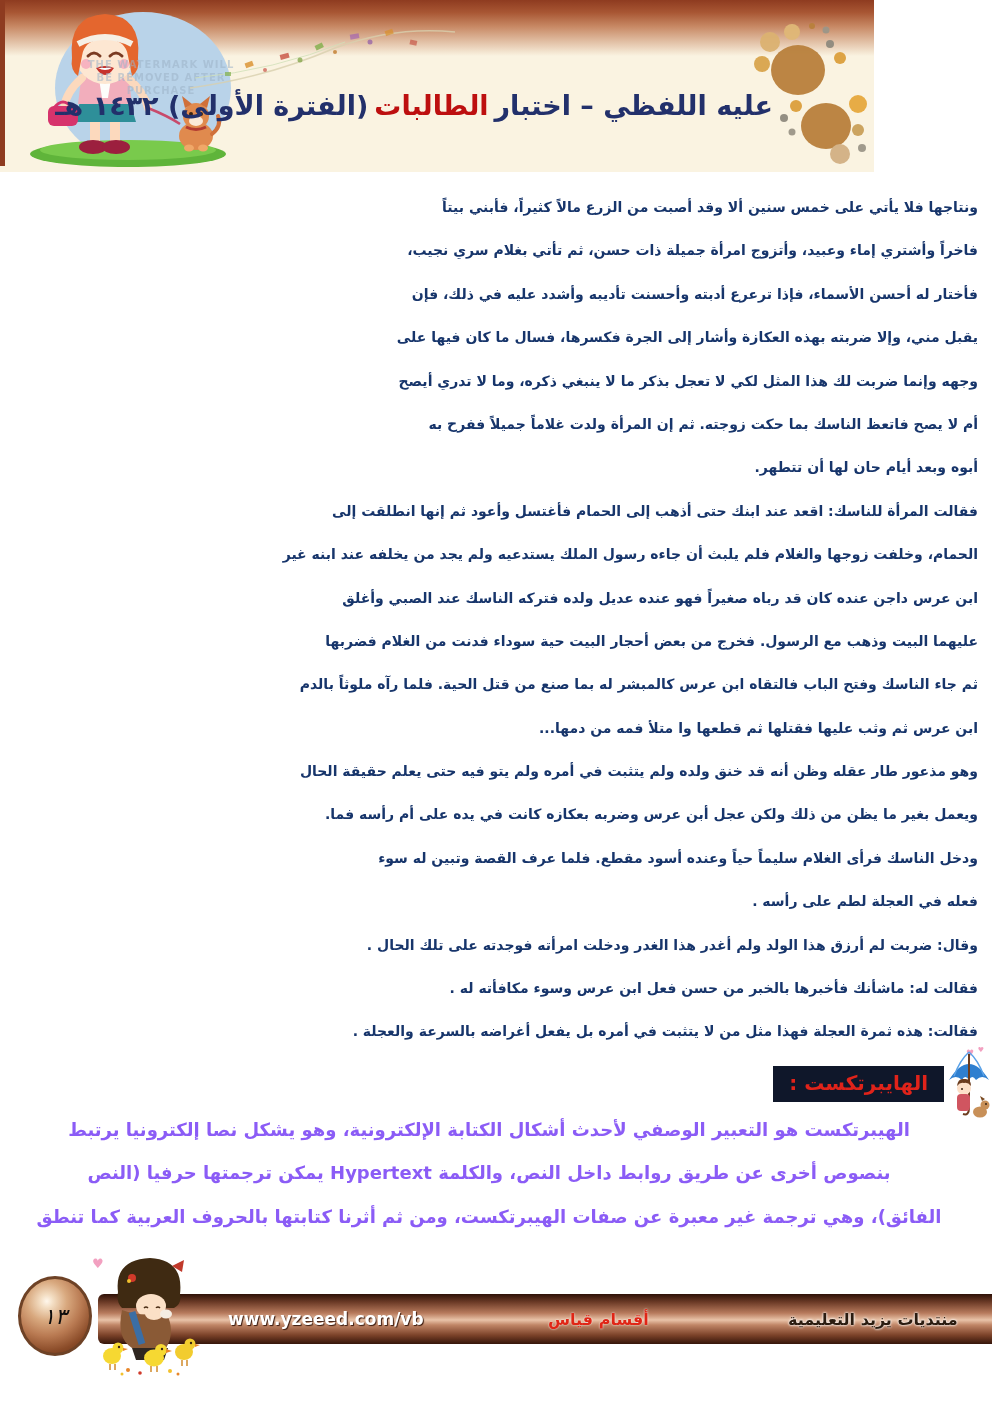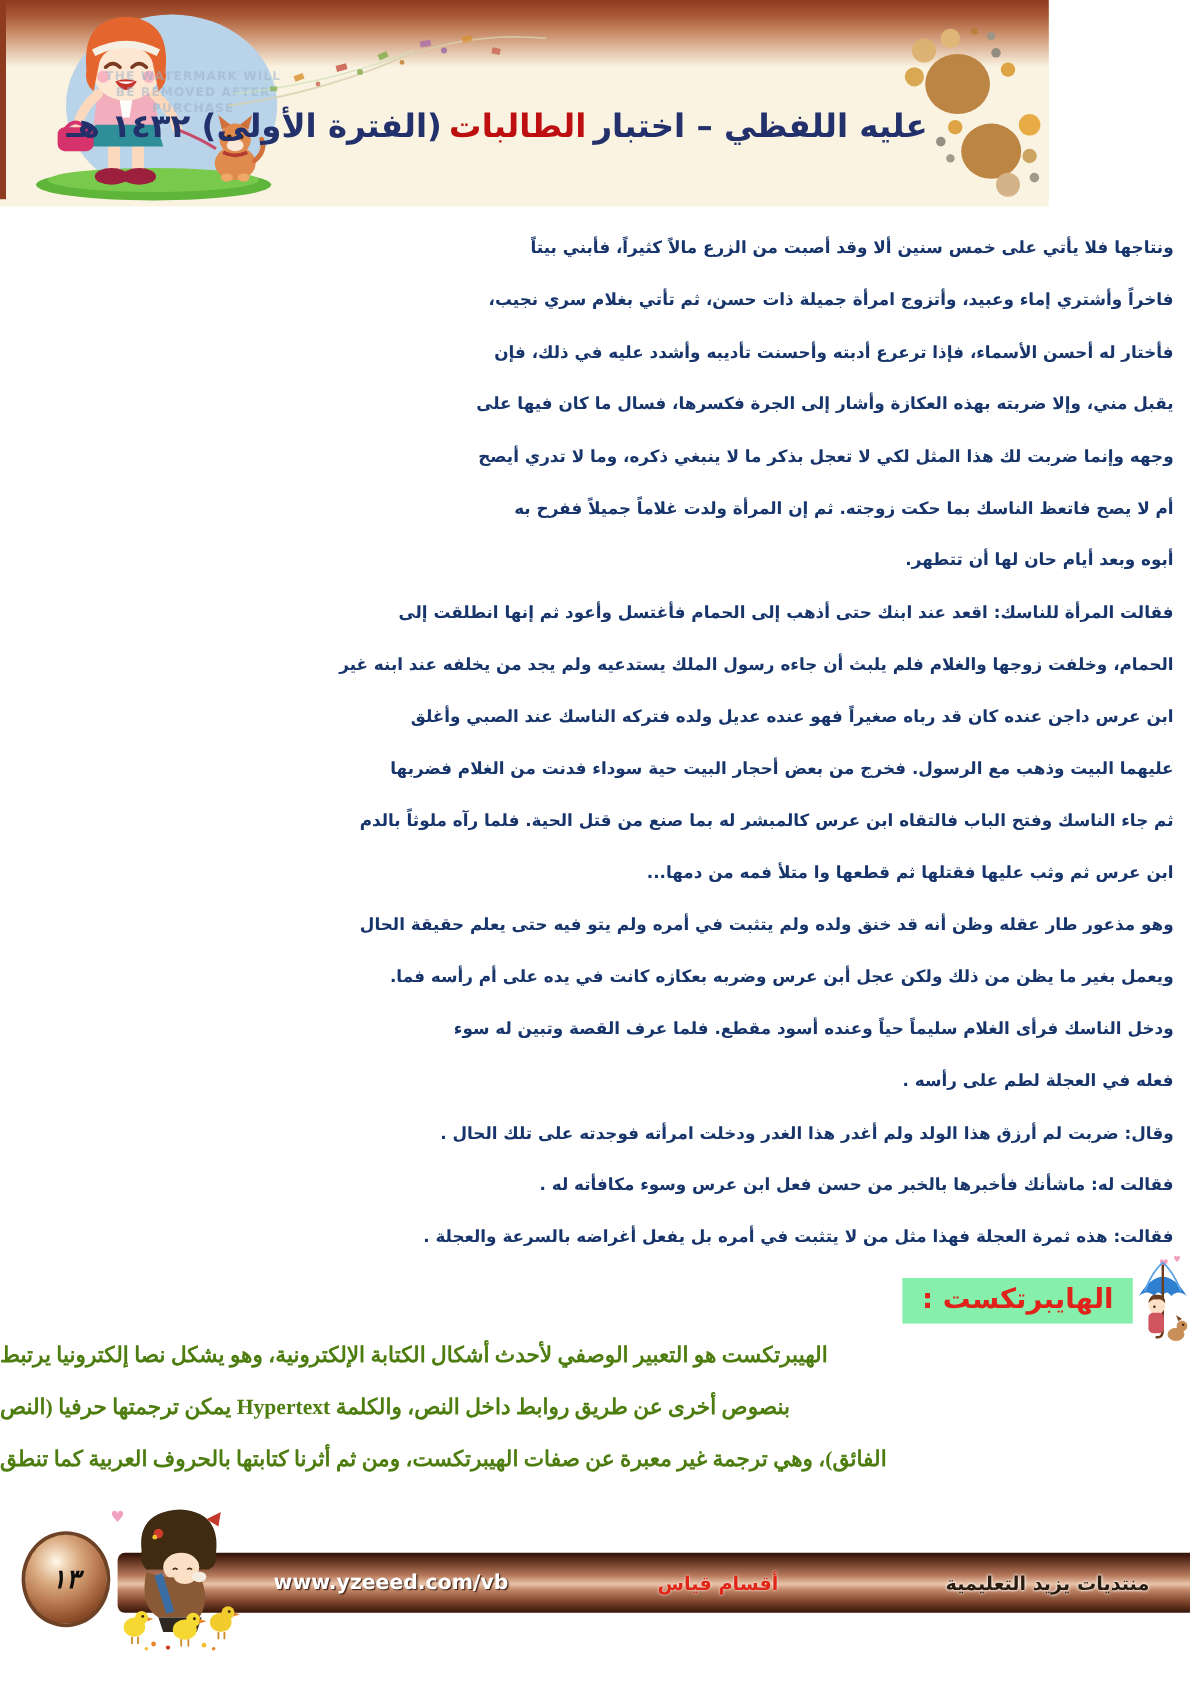--- a/index.html
+++ b/index.html
@@ -22,42 +22,42 @@
   .main-title .red{color:#bd0f0f;}
 
   
   .story{position:absolute;top:186px;right:14px;left:0;direction:rtl;text-align:right;
       color:#17356b;font-weight:bold;font-size:14px;}
   .story .line{height:43.4px;line-height:43.4px;white-space:nowrap;}
 
   
   .ht-heading-row{position:absolute;top:1052px;right:0;height:64px;direction:rtl;
       display:flex;align-items:center;}
-  .ht-label{background:#86efac;color:#e0231a;font-weight:bold;font-size:23px;
+  .ht-label{background:#0f172a;color:#e0231a;font-weight:bold;font-size:20px;
       padding:5px 16px 7px 16px;direction:rtl;white-space:nowrap;}
   .ht-icon{margin-left:2px;display:inline-block;}
-  .ht-lines{position:absolute;top:1108px;right:14px;left:0;direction:rtl;text-align:left;
-      color:#4d7c0f;font-weight:bold;font-size:18px;font-family:Liberation Serif, serif;}
+  .ht-lines{position:absolute;top:1108px;right:14px;left:0;direction:rtl;text-align:center;
+      color:#8b5cf6;font-weight:bold;font-size:18px;}
   .ht-lines .line{height:43.4px;line-height:43.4px;white-space:nowrap;}
 
   
   .footer-bar{position:absolute;left:98px;right:0;top:1294px;height:50px;border-radius:6px 0 0 6px;
       background:linear-gradient(180deg,#2e1107 0%,#6b3a26 16%,#b77a5c 38%,#e9c3a8 52%,#c08566 62%,#7c432a 82%,#35150a 100%);
       display:flex;align-items:center;text-align:center;}
   .footer-bar .url{position:absolute;left:130px;color:#ffffff;font-weight:bold;font-size:17px;
       text-shadow:1px 1px 1px #3a1a0e;}
   .footer-bar .qiyas{position:absolute;left:450px;color:#e02616;font-weight:bold;font-size:16px;
       direction:rtl;text-shadow:0 0 2px #ffffff;}
   .footer-bar .forum{position:absolute;left:690px;color:#2b1c10;font-weight:bold;font-size:16px;
       direction:rtl;text-shadow:0 0 2px #ffffff,0 0 3px #ffffff;}
   .page-badge{position:absolute;left:18px;top:1276px;width:68px;height:74px;border-radius:50%;
       border:3px solid #6e4226;
       background:radial-gradient(circle at 38% 30%,#fff7ec 0%,#f3ddc2 10%,#d8a87e 30%,#b97a52 52%,#8a4b28 75%,#5f2d12 100%);
       display:flex;align-items:center;justify-content:center;
-      color:#0d0d0d;font-weight:bold;font-size:22px;font-style:italic;}
+      color:#0d0d0d;font-weight:normal;font-size:22px;font-style:italic;}
   .baby{position:absolute;left:88px;top:1252px;}
 </style>
 </head>
 <body>
 
 <div class="page">
 
   <div class="header">
     <div class="top-grad"></div>
     <div class="left-stripe"></div>

